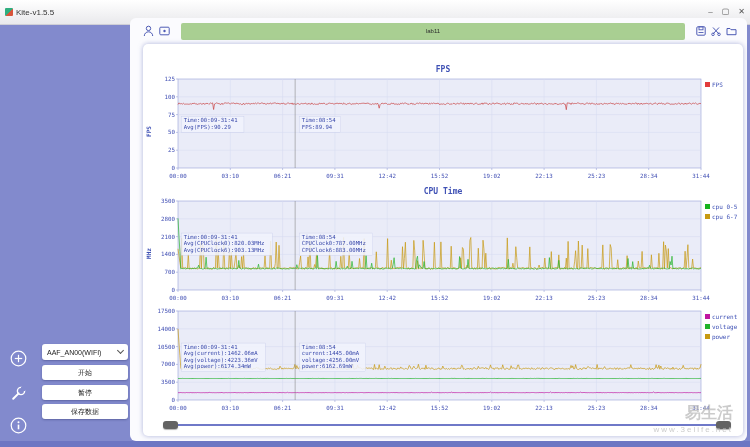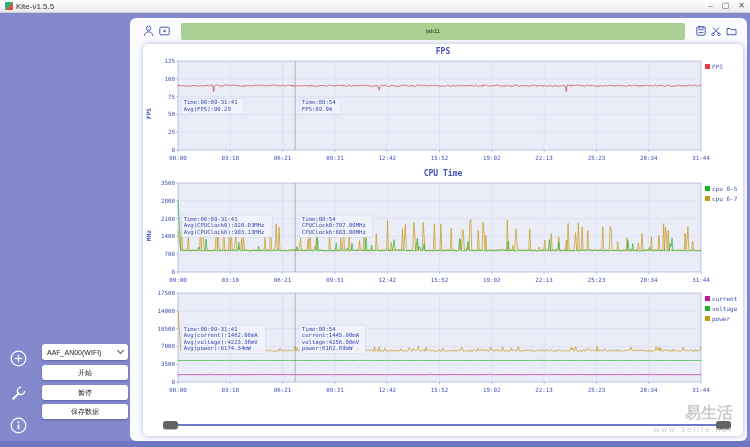--- a/index.html
+++ b/index.html
@@ -2,21 +2,21 @@
 <html><head>
 <meta charset="utf-8">
 <style>
   * { margin:0; padding:0; box-sizing:border-box; }
   html,body { width:750px; height:447px; font-family:"Liberation Sans",sans-serif; }
   .window { position:relative; width:750px; height:447px; background:#828acd; overflow:hidden; }
 
   
   .titlebar { position:absolute; top:0; left:0; right:0; height:13px;
     background:linear-gradient(#ffffff,#e9e9ec); border-bottom:1px solid #cfcfd6;
-    display:flex; align-items:center; justify-content:space-between; padding:0 5px; }
+    display:flex; align-items:center; justify-content:space-between; padding:12px 5px; }
   .title-left { display:flex; align-items:center; gap:3px; font-size:8px; color:#333; }
   .app-icon { width:8px; height:8px; border-radius:1px;
     background:linear-gradient(135deg,#2fae7e 55%,#d8543a 55%); display:inline-block; }
   .win-controls { display:flex; gap:9px; font-size:8px; color:#555; }
   .win-controls span { cursor:default; line-height:12px; }
 
   
   .sidebar { position:absolute; left:0; top:13px; width:130px; bottom:6px; }
   .side-icon { position:absolute; left:10px; width:17px; height:17px; }
   .ctrl { position:absolute; left:42px; width:86px; background:#fff; border-radius:3px;
@@ -33,21 +33,21 @@
   .main-panel { position:absolute; left:130px; top:18px; width:617px; height:423px;
     background:#fbfbfe; border-radius:6px; }
   .main-header { height:26px; display:flex; align-items:center; padding:0 10px 0 13px; gap:5px; }
   .label-bar { flex:1; height:17px; background:#a9cf92; border-radius:2px; margin:0 6px;
     display:flex; align-items:center; justify-content:center; font-size:6px; color:#2d2d2d; }
   .hicon { flex:none; display:block; }
 
   
   .charts-card { position:absolute; left:13px; right:4px; top:26px; bottom:5px;
     background:#ffffff; border-radius:5px; box-shadow:0 0 5px rgba(110,120,190,.55);
-    padding-top:2px; overflow:hidden; }
+    padding-top:20px; overflow:hidden; }
   .chart-block { height:122px; }
   .chart-title { text-align:center; height:12px; line-height:12px;
     font-family:"DejaVu Sans Mono",monospace; font-weight:bold; font-size:8px; color:#3f51b5; }
   .chart-row { display:flex; height:110px; }
   .ylab { width:11px; display:flex; align-items:center; justify-content:center; }
   .ylab span { transform:rotate(-90deg); font-family:"DejaVu Sans Mono",monospace;
     font-weight:bold; font-size:6px; color:#3f51b5; white-space:nowrap; }
   svg.plot { width:551px; height:110px; flex:none; overflow:visible; }
   .legend { width:38px; padding-top:5px; display:flex; flex-direction:column; gap:3px; }
   .legend-item { display:flex; align-items:center; gap:2px;

